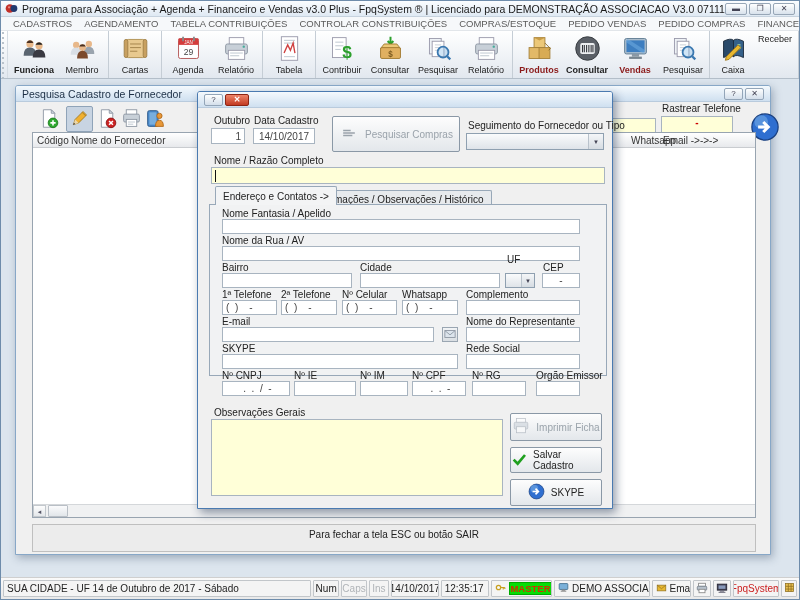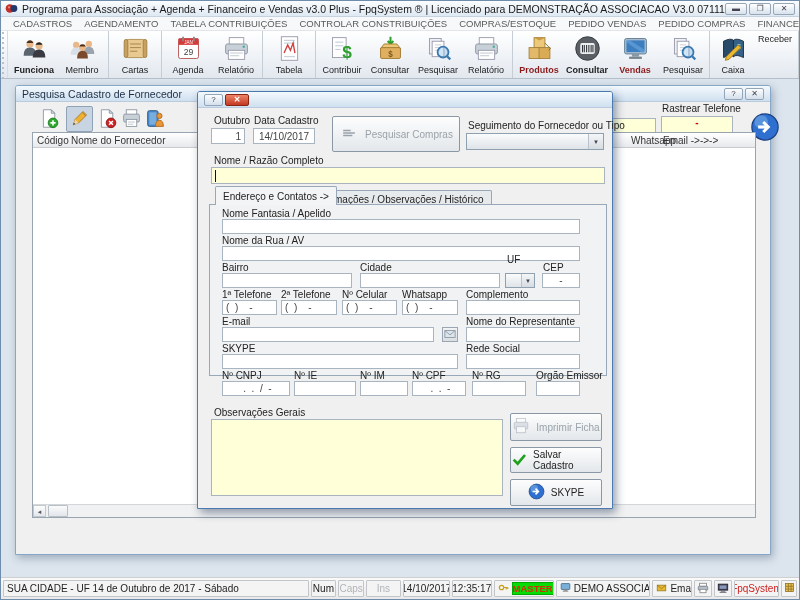--- a/index.html
+++ b/index.html
@@ -377,20 +377,23 @@
           <span style="left:598px">Whatsapp</span>
           <span style="left:630px">Email -&gt;-&gt;-&gt;</span>
         </div>
         <div class="listbody"></div>
         <div class="hscroll">
           <span class="hs-arrow">◂</span>
           <span class="hs-thumb"></span>
         </div>
       </div>
 
+      <div class="footerpanel" style="left:16px;top:422px;width:724px;height:28px">
+        <span>Para fechar a tela ESC ou botão SAIR</span>
+      </div>
     </div>
   </div>
 
   <div class="win" style="left:196px;top:90px;width:416px;height:418px;z-index:5;border:1px solid #4a7ab0;box-shadow:3px 4px 10px rgba(20,40,70,.45)">
     <div class="wtitle">
       <span class="tb-ctl">
         <span class="ctl-btn">?</span>
         <span class="ctl-btn close-red">✕</span>
       </span>
     </div>
@@ -513,27 +516,27 @@
   <div class="statusbar">
     <span class="seg" style="width:310px">
         <span>SUA CIDADE - UF 14 de Outubro de 2017 - Sábado</span>
       </span>
     <span class="seg" style="width:26px;justify-content:center">
         <span>Num</span>
       </span>
     <span class="seg dim" style="width:26px;justify-content:center">
         <span>Caps</span>
       </span>
-    <span class="seg dim" style="width:35px;justify-content:center">
+    <span class="seg dim" style="width:20px;justify-content:center">
         <span>Ins</span>
       </span>
     <span class="seg" style="width:48px;justify-content:center">
         <span>14/10/2017</span>
       </span>
-    <span class="seg" style="width:40px;justify-content:center">
+    <span class="seg" style="width:49px;justify-content:flex-start">
         <span>12:35:17</span>
       </span>
     <span class="seg" style="width:61px">
       <span><svg viewBox="0 0 14 14" width="11" height="11">
             <circle cx="4.5" cy="7" r="2.8" fill="none" stroke="#c8a020" stroke-width="1.6"></circle>
             <path d="M7.3 7h5.2m-2 0v2.4m2-2.4v1.9" stroke="#c8a020" stroke-width="1.5"></path>
           </svg></span>
       <span class="master-badge">MASTER</span>
     </span>
     <span class="seg" style="width:96px">

